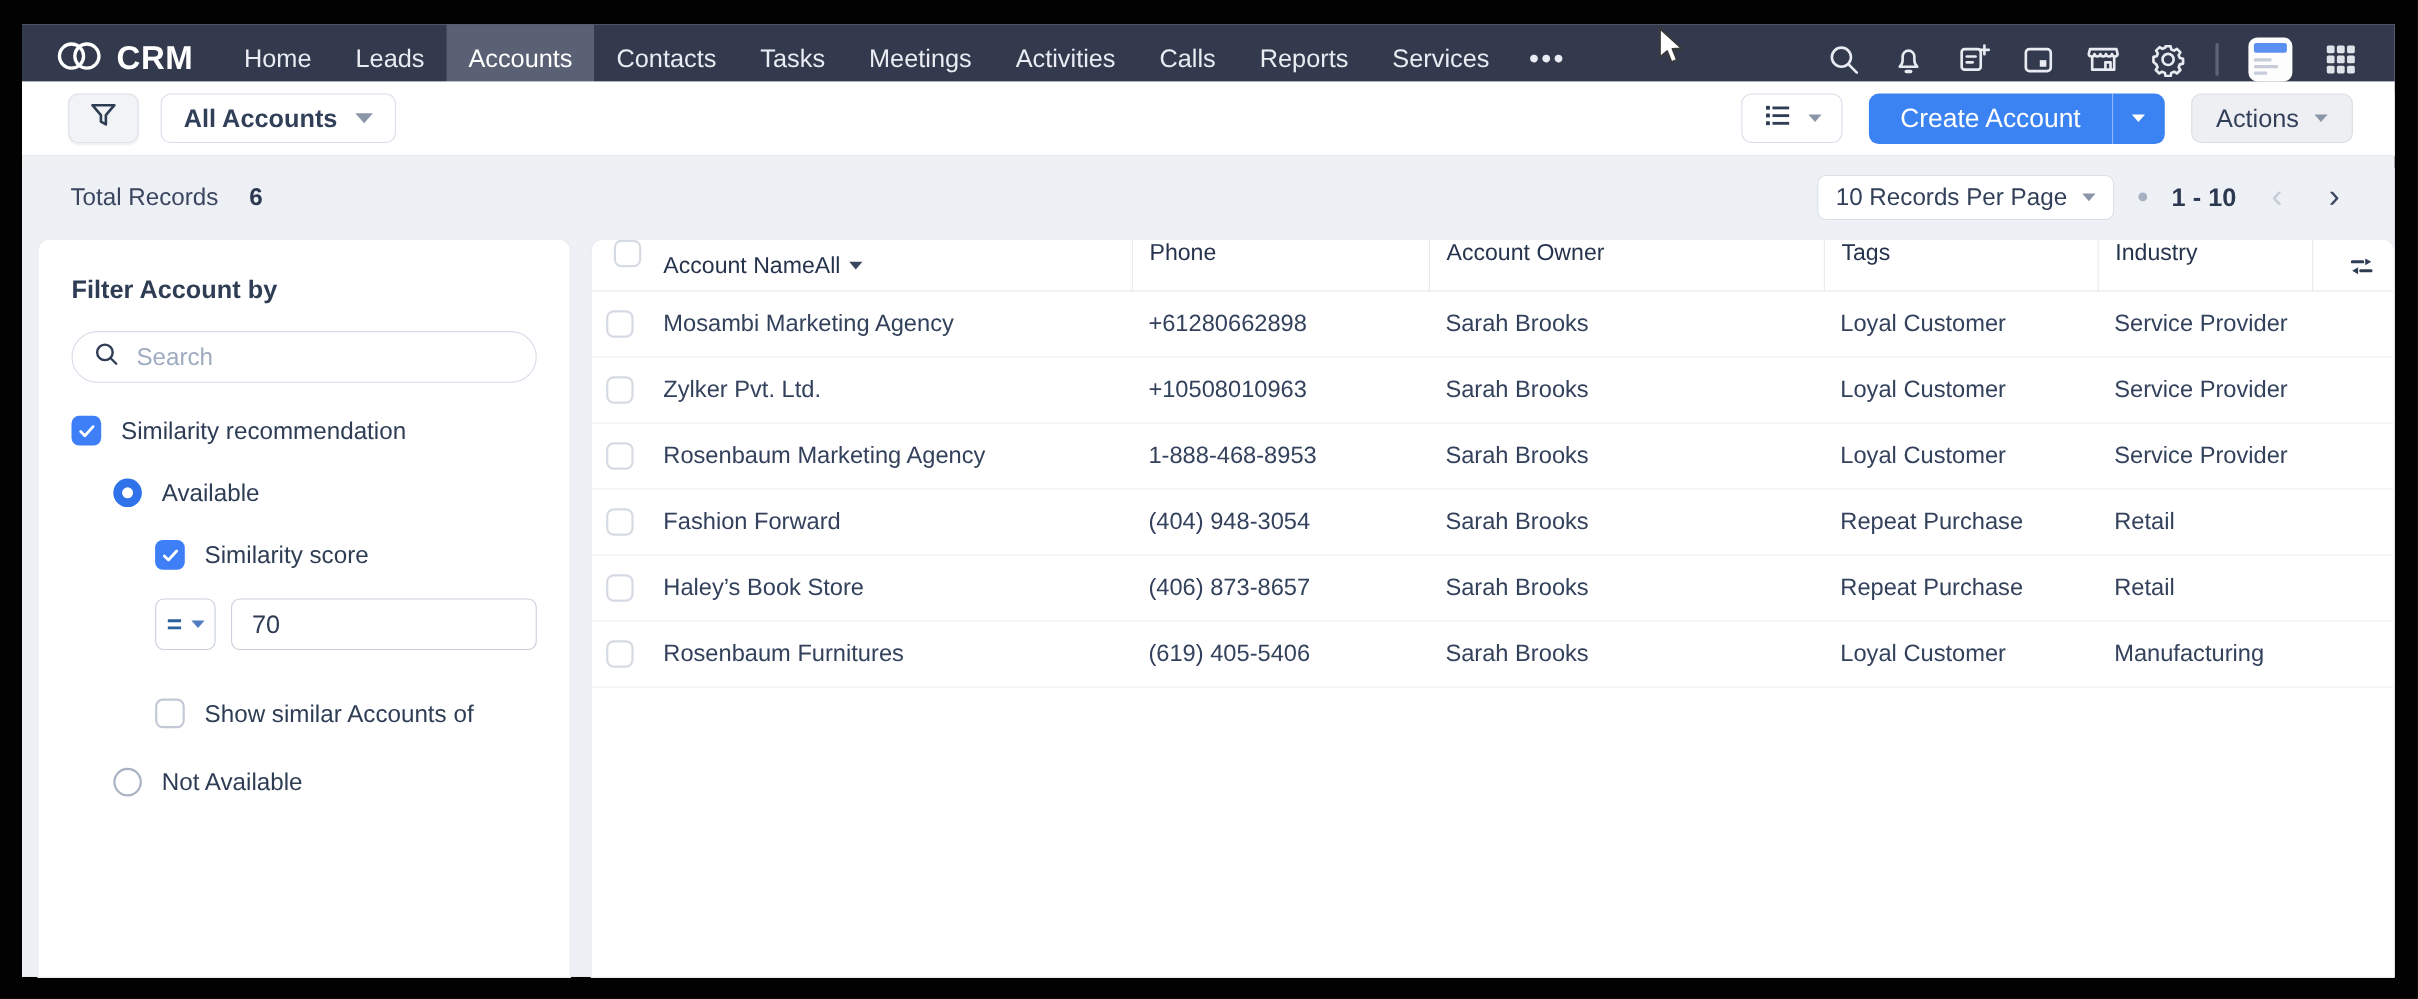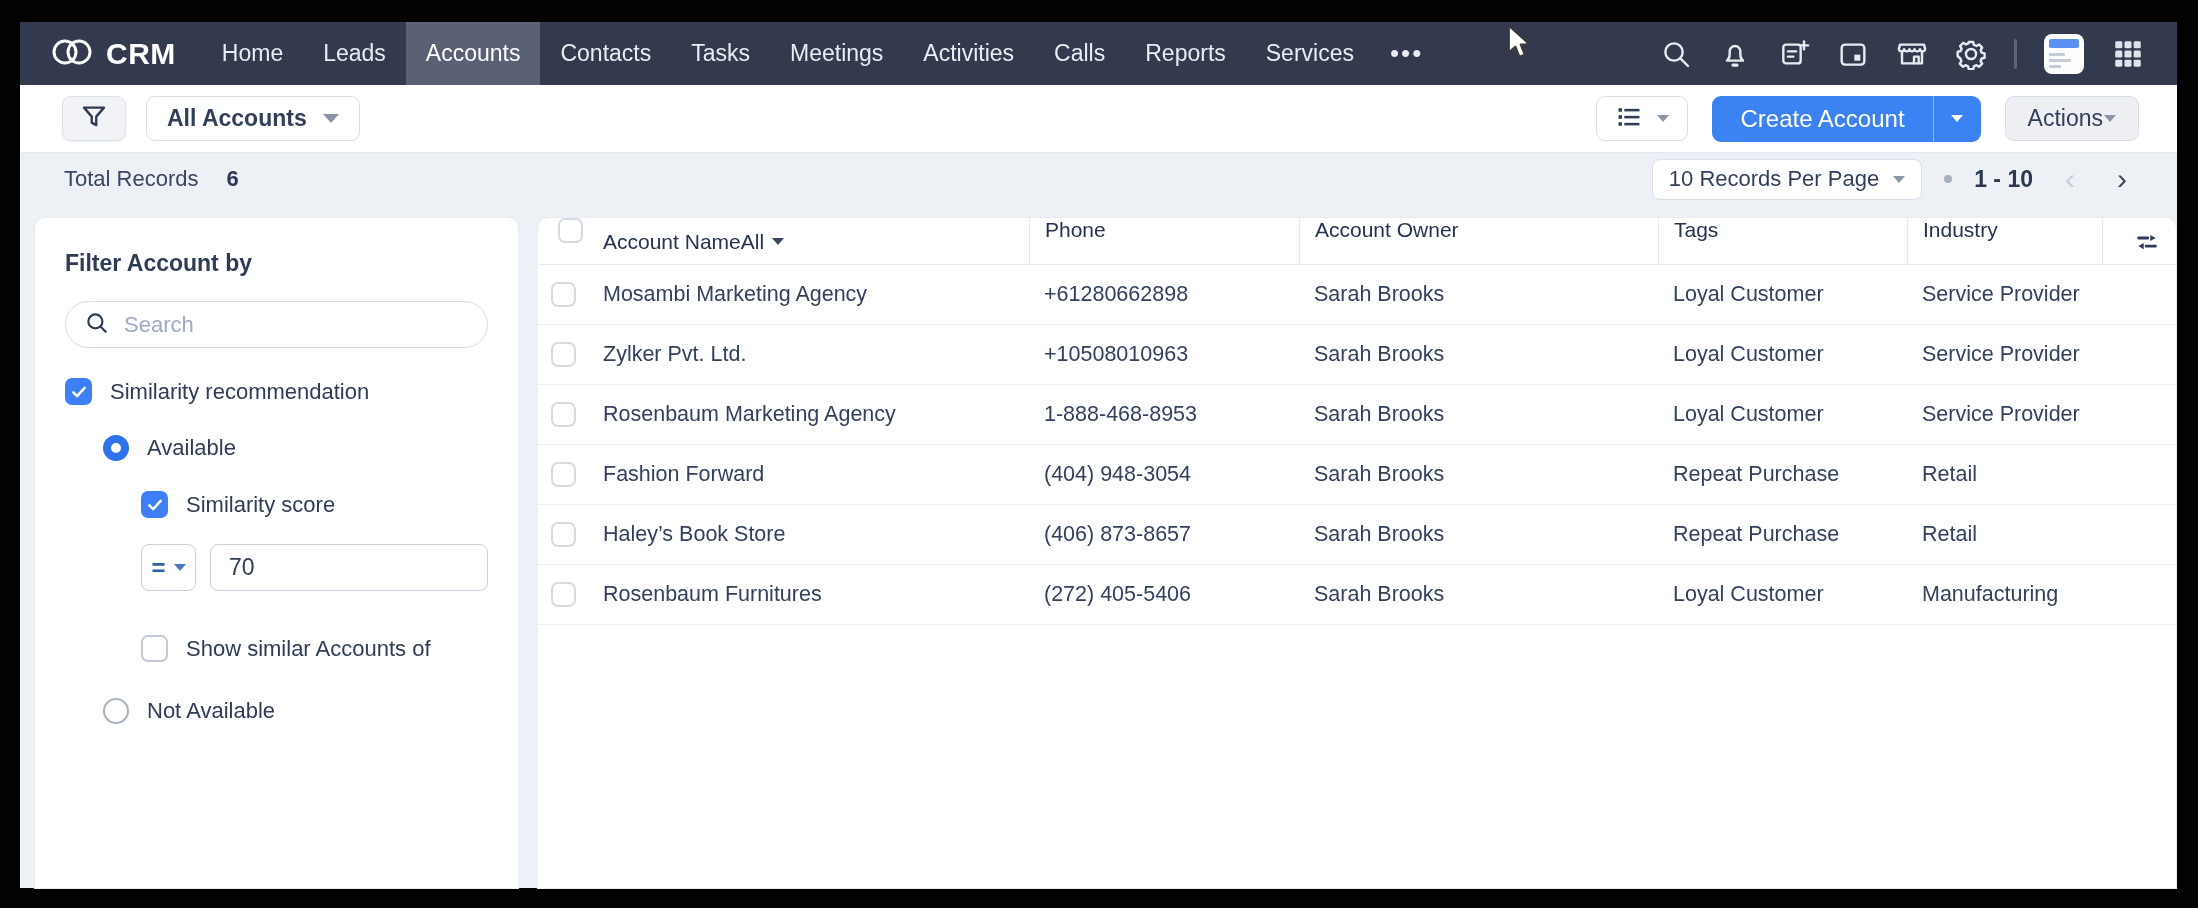--- a/index.html
+++ b/index.html
@@ -18,38 +18,38 @@
   .nav-item.more { font-size:26px; letter-spacing:2px; padding:0 16px; }
   .nav-right { margin-left:auto; display:flex; align-items:center; gap:27px; padding-right:32px; }
   .nav-right svg { display:block; }
   .nav-divider { width:3px; height:30px; background:#5d6478; border-radius:2px; }
   .win-thumb { width:40px; height:40px; background:#fdfdfd; border-radius:8px; position:relative; overflow:hidden; }
   .win-thumb .bar { position:absolute; left:5px; top:5px; right:5px; height:9px; background:#5b8ff2; border-radius:2px; }
   .win-thumb .l1,.win-thumb .l2,.win-thumb .l3 { position:absolute; left:5px; height:3px; background:#c7cdd8; border-radius:1px; }
   .win-thumb .l1{ top:19px; width:16px;} .win-thumb .l2{ top:25px; width:22px;} .win-thumb .l3{ top:31px; width:12px;}
 
   
-  .toolbar { position:absolute; left:0; top:63px; width:100%; height:68px; background:#fff;
+  .toolbar { position:absolute; left:0; top:52px; width:100%; height:68px; background:#fff;
              border-bottom:1px solid #e3e6ec; display:flex; align-items:center; padding:0 38px 0 42px; }
   .btn { display:flex; align-items:center; justify-content:center; border-radius:9px; cursor:pointer; }
   .filter-btn { width:64px; height:45px; background:#f1f3f6; border:1px solid #dde1e8; box-shadow:0 1px 2px rgba(40,50,70,.08); }
   .view-btn { margin-left:20px; height:45px; padding:0 20px; background:#fff; border:1px solid #d9dee8;
               font-size:23px; font-weight:700; color:#323f58; gap:16px; }
   .caret { width:0; height:0; border-left:8px solid transparent; border-right:8px solid transparent;
            border-top:9px solid #8b95a8; }
   .caret.small { border-left-width:6px; border-right-width:6px; border-top-width:7px; }
   .toolbar-right { margin-left:auto; display:flex; align-items:center; gap:24px; }
   .listview-btn { height:45px; padding:0 18px; background:#fff; border:1px solid #d9dee8; gap:14px; }
   .create-btn { height:46px; background:#3b82f2; color:#fff; font-size:24px; border-radius:9px; overflow:hidden; display:flex; }
   .create-main { padding:0 28px; display:flex; align-items:center; cursor:pointer; }
   .create-caret { width:48px; display:flex; align-items:center; justify-content:center;
                   border-left:1px solid rgba(255,255,255,.45); cursor:pointer; }
   .create-caret .caret { border-top-color:#fff; }
   .actions-btn { height:45px; padding:0 22px; background:#edeff3; border:1px solid #d9dde5;
-                 font-size:23px; color:#323f58; gap:1px; }
+                 font-size:23px; color:#323f58; gap:14px; }
 
   
   .recordsbar { position:absolute; left:0; top:131px; width:100%; height:52px; background:#edf0f5;
                 display:flex; align-items:center; padding:0 40px 0 44px; font-size:22px; color:#3a4660;gap:20px; }
   .records-count { font-weight:700; margin-left:8px; color:#2c3850; }
   .records-right { margin-left:auto; display:flex; align-items:center; gap:22px; }
   .perpage-btn { height:41px; background:#fff; border:1px solid #d9dee8; border-radius:8px;
                  padding:0 16px; display:flex; align-items:center; gap:14px; font-size:22px; color:#323f58; cursor:pointer; }
   .dot-sep { width:8px; height:8px; border-radius:50%; background:#a7b0c0; }
   .page-range { font-weight:700; font-size:23px; color:#2c3850; }
@@ -381,21 +381,21 @@
         <div class="tcell">Sarah Brooks</div>
         <div class="tcell">Repeat Purchase</div>
         <div class="tcell">Retail</div>
         <div class="tcell"></div>
       </div>
       <div class="tgrid trow">
         <div class="selcell">
             <span class="row-cb"></span>
           </div>
         <div class="tcell">Rosenbaum Furnitures</div>
-        <div class="tcell">(272) 405-5406</div>
+        <div class="tcell">(619) 405-5406</div>
         <div class="tcell">Sarah Brooks</div>
         <div class="tcell">Loyal Customer</div>
         <div class="tcell">Manufacturing</div>
         <div class="tcell"></div>
       </div>
     </div>
   </div>
 </div>
 
 <div class="cursor">

